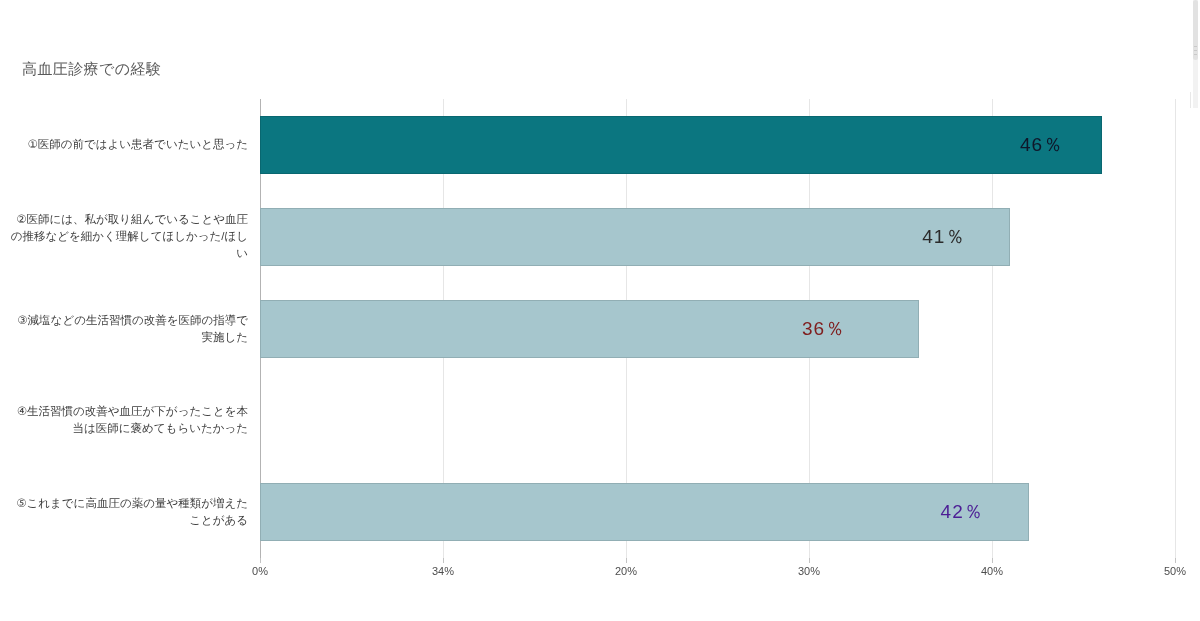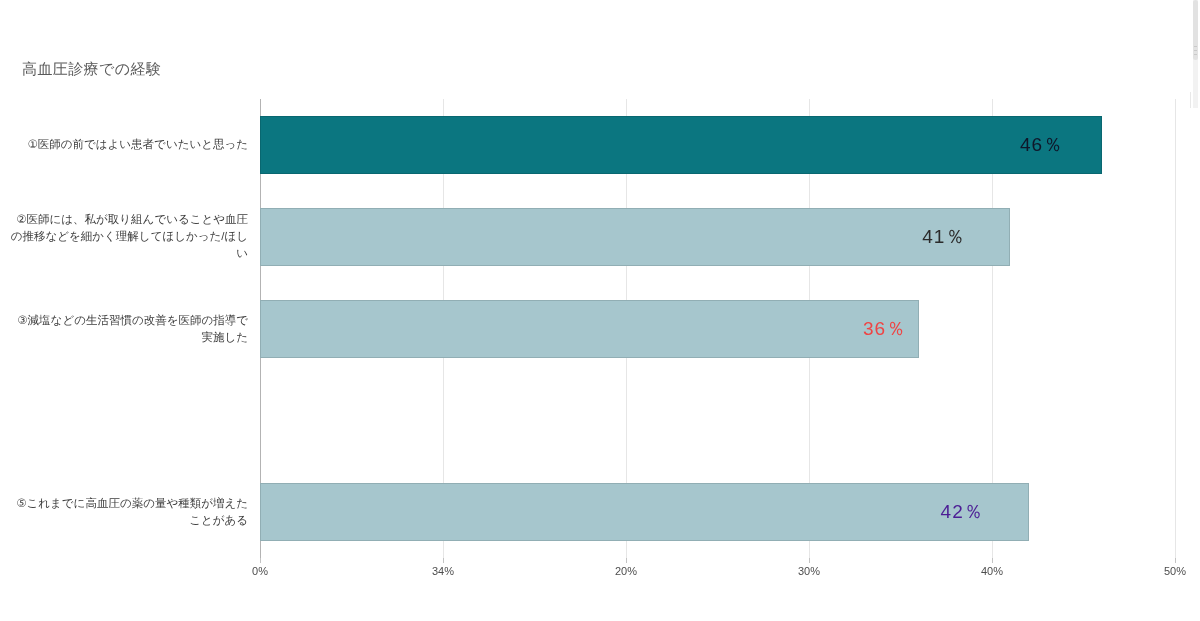--- a/index.html
+++ b/index.html
@@ -196,21 +196,21 @@
       <div class="bar-row" style="top: 16.9px; height: 58px;">
         <div class="bar" style="width: 841.8px; height: 58px; background: rgb(11, 118, 128);"></div>
         <div class="bar-value" style="left: 760px; color: #0f172a;">46％</div>
       </div>
       <div class="bar-row" style="top: 108.7px; height: 58px;">
         <div class="bar" style="width: 750.3px; height: 58px; background: rgb(166, 198, 205);"></div>
         <div class="bar-value" style="left: 662.3px; color: rgb(43, 43, 43);">41％</div>
       </div>
       <div class="bar-row" style="top: 200.5px; height: 58px;">
         <div class="bar" style="width: 658.8px; height: 58px; background: rgb(166, 198, 205);"></div>
-        <div class="bar-value" style="left: 603px; color: #ef4444;">36％</div>
+        <div class="bar-value" style="left: 542px; color: #7f1d1d;">36％</div>
       </div>
       <div class="bar-row" style="top: 384.1px; height: 58px;">
         <div class="bar" style="width: 768.6px; height: 58px; background: rgb(166, 198, 205);"></div>
         <div class="bar-value" style="left: 680.6px; color: #4c1d95;">42％</div>
       </div>
     </div>
 
   <div class="x-axis" id="x-axis">
       <div class="xtick" style="left: 0px;"></div>
       <div class="xtick-label" style="left: 0px;">0%</div>
@@ -223,14 +223,15 @@
       <div class="xtick" style="left: 732px;"></div>
       <div class="xtick-label" style="left: 732px;">40%</div>
       <div class="xtick" style="left: 915px;"></div>
       <div class="xtick-label" style="left: 915px;">50%</div>
     </div>
 
 
 <div class="cat-label" style="top: 115.9px; height: 58px; right: 952px; display: flex; align-items: center; justify-content: flex-end; position: absolute;">①医師の前ではよい患者でいたいと思った</div>
     <div class="cat-label" style="top: 207.7px; height: 58px; right: 952px; display: flex; align-items: center; justify-content: flex-end; position: absolute;">②医師には、私が取り組んでいることや血圧の推移などを細かく理解してほしかった/ほしい</div>
     <div class="cat-label" style="top: 299.5px; height: 58px; right: 952px; display: flex; align-items: center; justify-content: flex-end; position: absolute;">③減塩などの生活習慣の改善を医師の指導で実施した</div>
+    <div class="cat-label" style="top: 391.3px; height: 58px; right: 952px; display: flex; align-items: center; justify-content: flex-end; position: absolute;">④生活習慣の改善や血圧が下がったことを本当は医師に褒めてもらいたかった</div>
     <div class="cat-label" style="top: 483.1px; height: 58px; right: 952px; display: flex; align-items: center; justify-content: flex-end; position: absolute;">⑤これまでに高血圧の薬の量や種類が増えたことがある</div>
   </div>
 
 </body></html>

